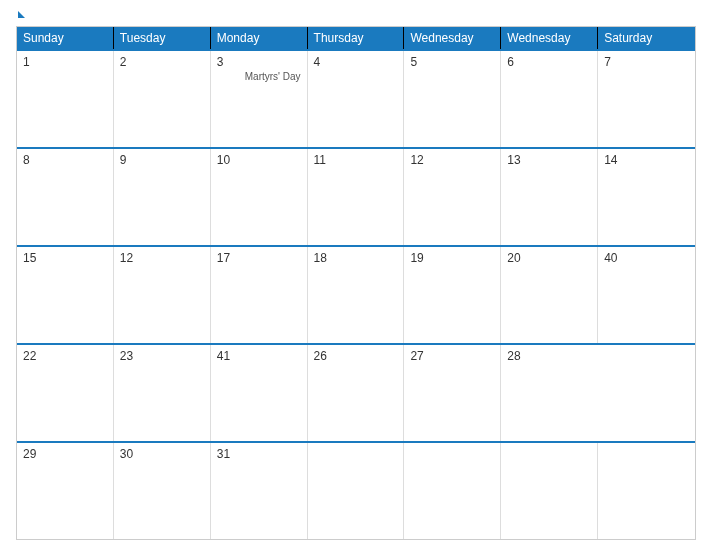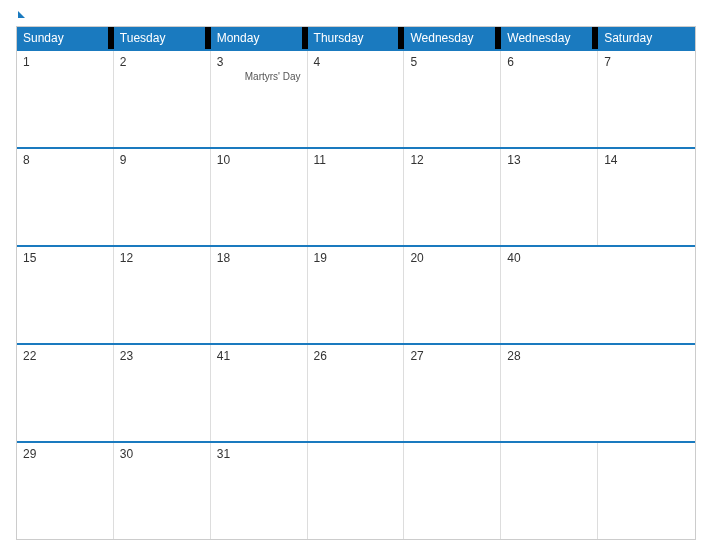--- a/index.html
+++ b/index.html
@@ -76,21 +76,21 @@
       display: grid;
       grid-template-columns: repeat(7, 1fr);
       background: #1a7abf;
     }
     .day-header {
       color: #fff;
       font-size: 12px;
       padding: 4px 6px;
       text-align: left;
       font-weight: normal;
-      border-right: 6px solid #000000;
+      border-right: 1px solid #000000;
     }
     .day-header:last-child {
       border-right: none;
     }
     .weeks {
       flex: 1;
       display: flex;
       flex-direction: column;
     }
     .week-row {
@@ -200,20 +200,23 @@
           </div>
         </div>
         <div class="week-row">
           <div class="day-cell">
             <span class="day-number">15</span>
           </div>
           <div class="day-cell">
             <span class="day-number">12</span>
           </div>
           <div class="day-cell">
+            <span class="day-number">17</span>
+          </div>
+          <div class="day-cell">
             <span class="day-number">18</span>
           </div>
           <div class="day-cell">
             <span class="day-number">19</span>
           </div>
           <div class="day-cell">
             <span class="day-number">20</span>
           </div>
           <div class="day-cell">
             <span class="day-number">40</span>

